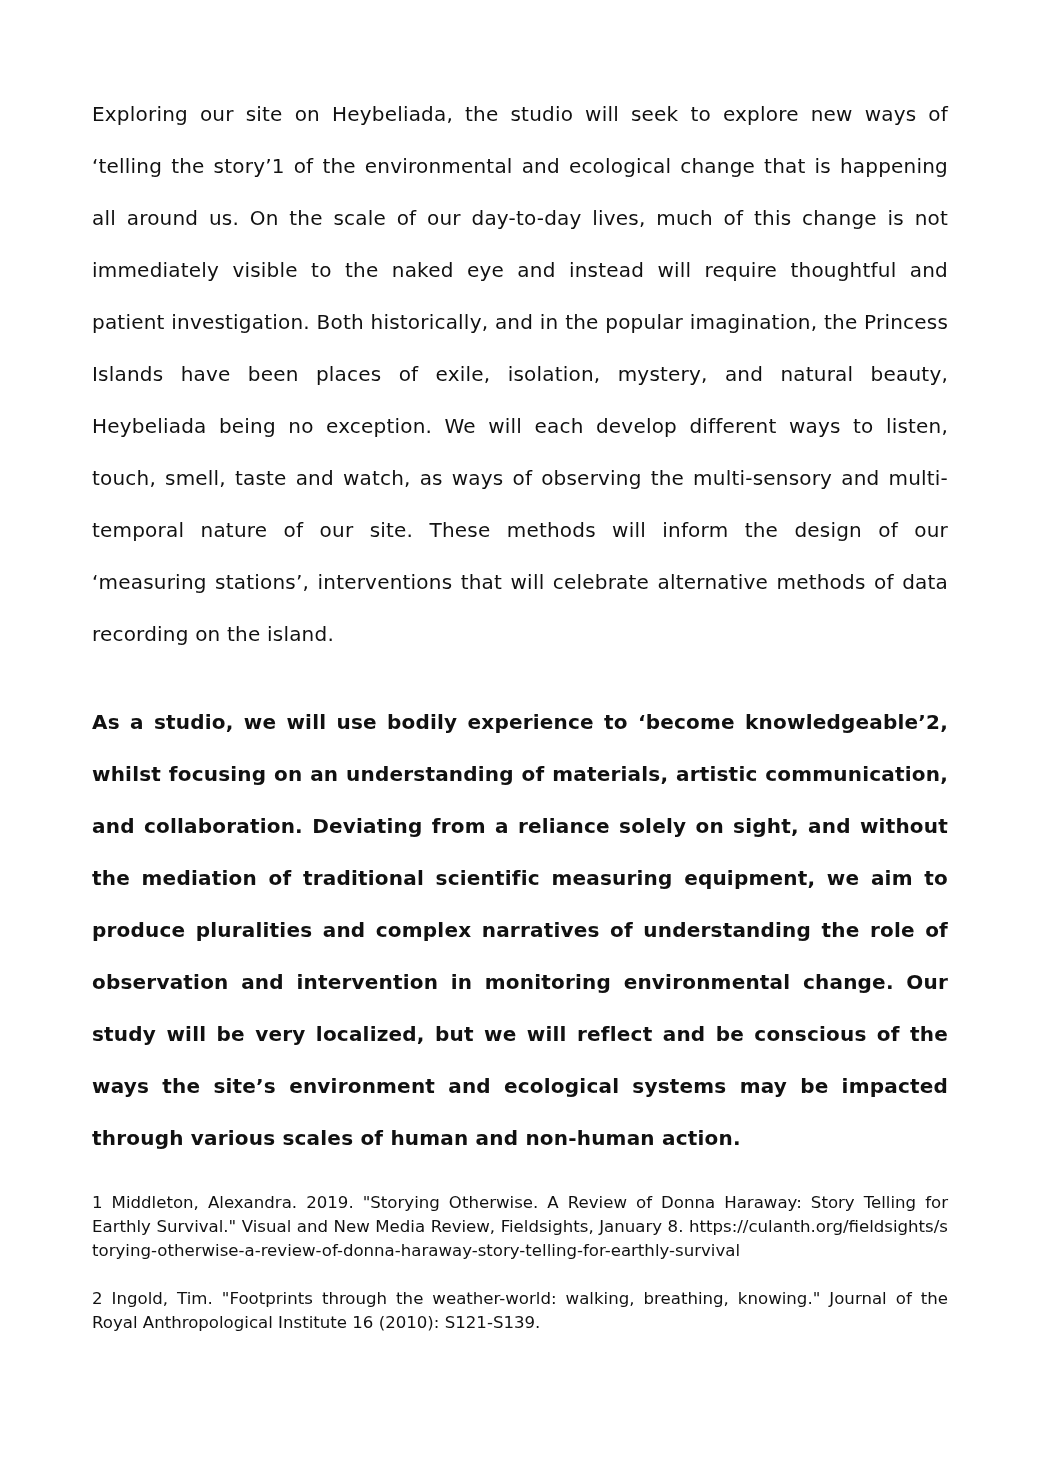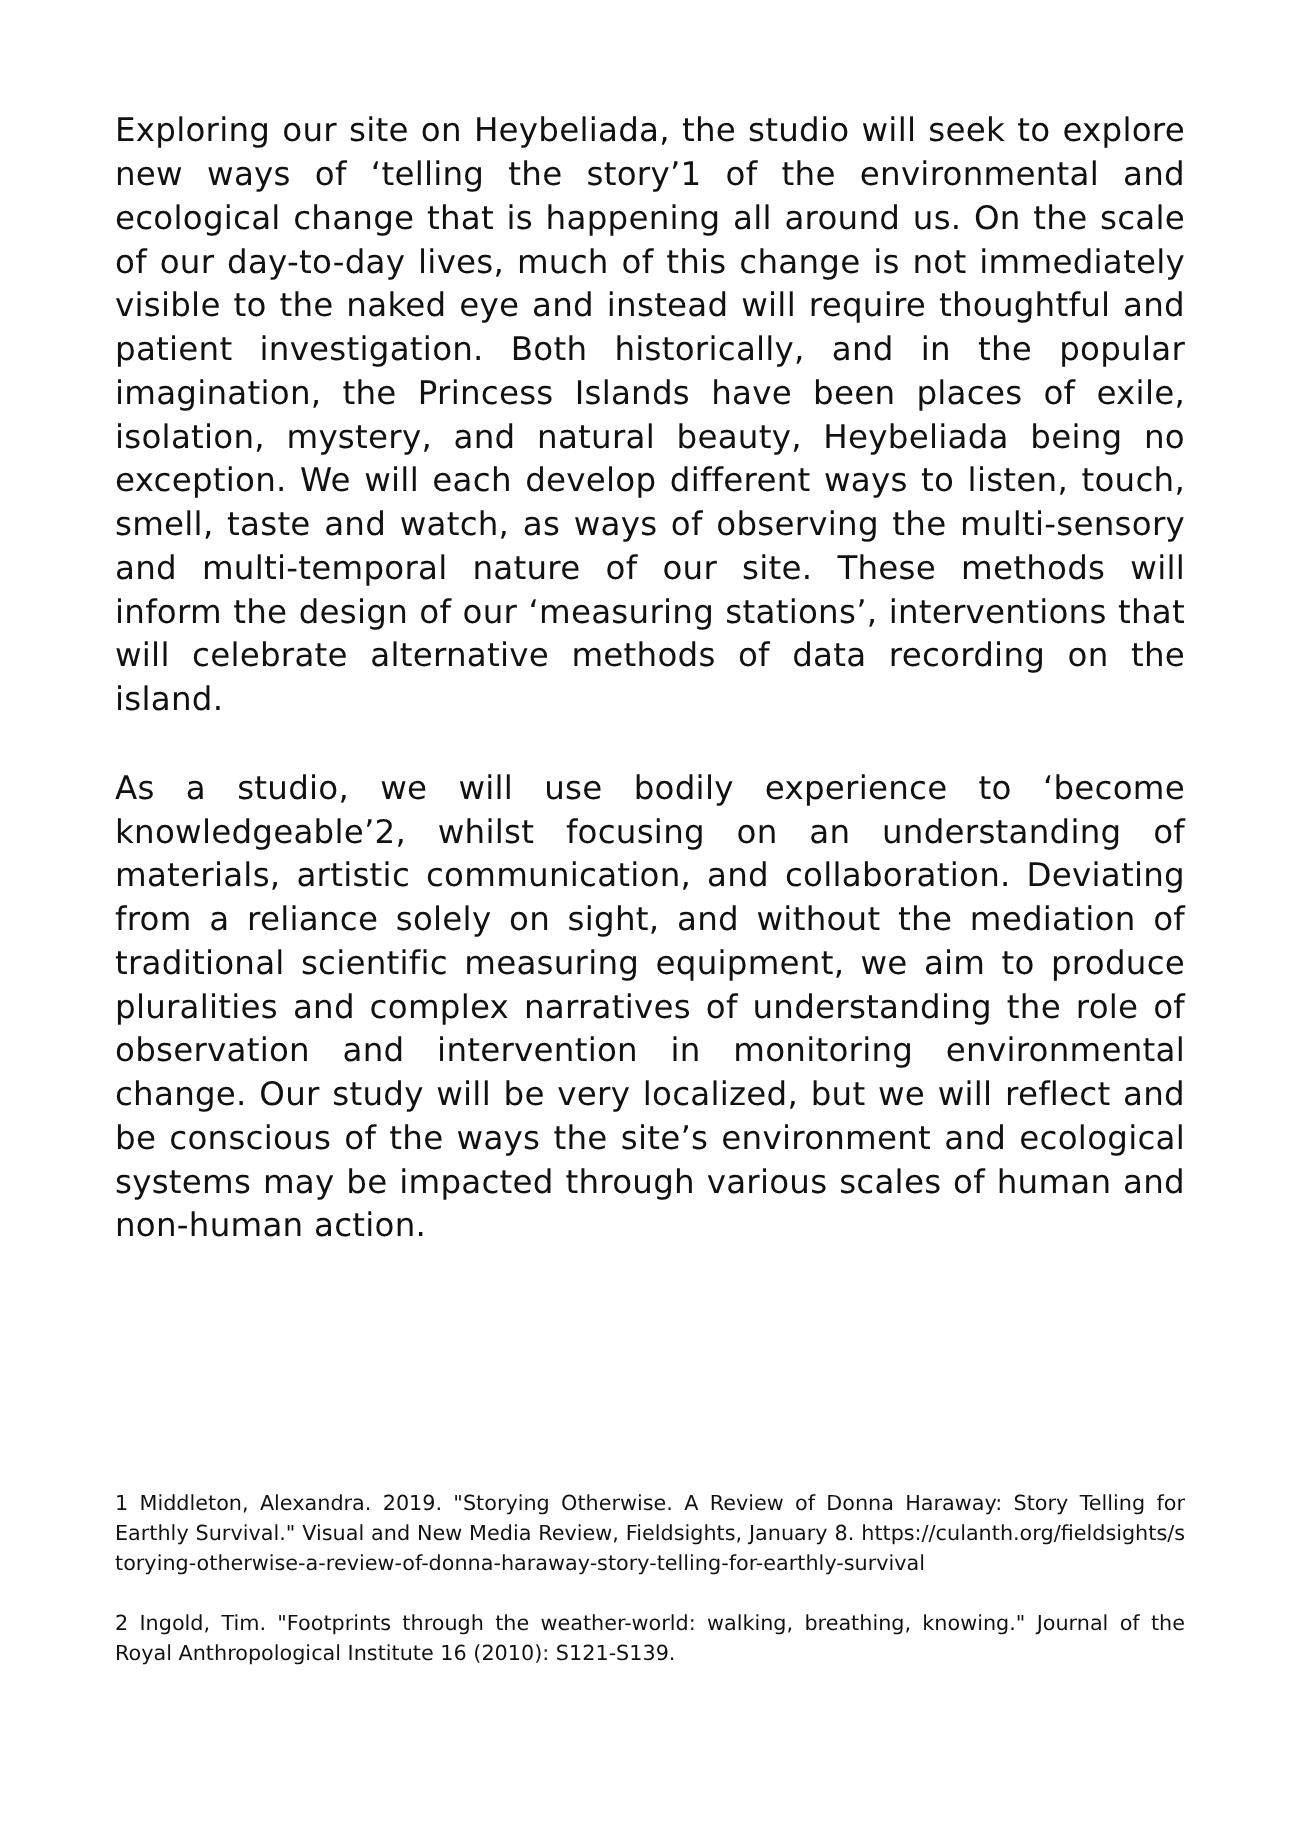--- a/index.html
+++ b/index.html
@@ -15,29 +15,30 @@
       color: #111111;
       font-family: "DejaVu Sans", "Liberation Sans", sans-serif;
     }
     .page {
       position: absolute;
       left: 92px;
       top: 88px;
       width: 856px;
     }
     .body-para {
-      font-size: 26px;
-      line-height: 35px;
+      font-size: 20px;
+      line-height: 52px;
       text-align: justify;
       margin: 0;
       letter-spacing: 0.2px;
       word-spacing: 0px;
     }
     .body-para + .body-para {
       margin-top: 36px;
+      font-weight: bold;
     }
     .footnotes {
       position: absolute;
       left: 92px;
       top: 1191px;
       width: 856px;
     }
     .footnote {
       font-size: 16.6px;
       line-height: 24px;

